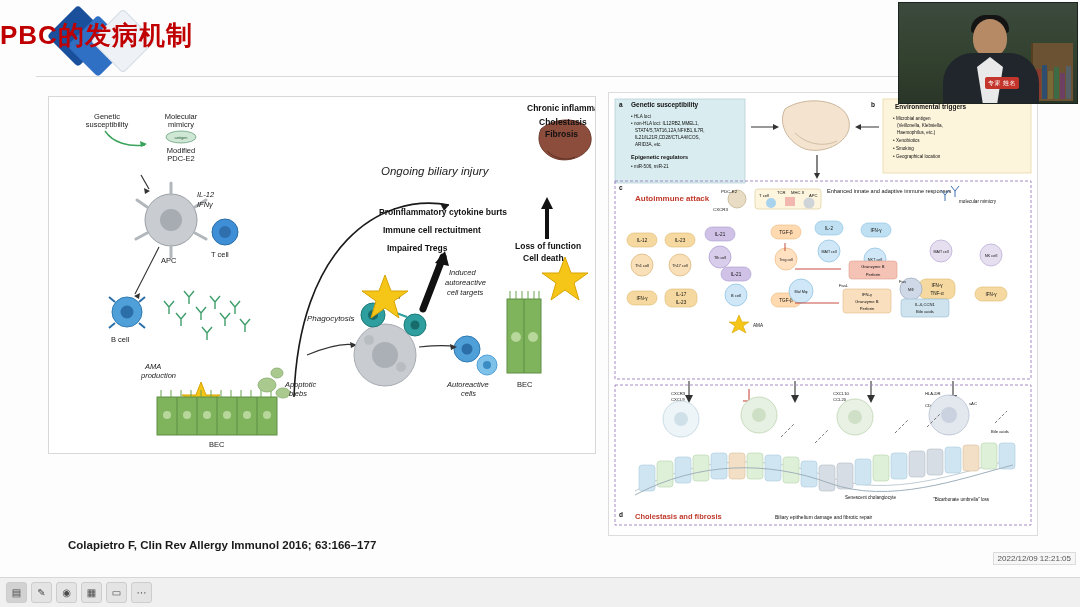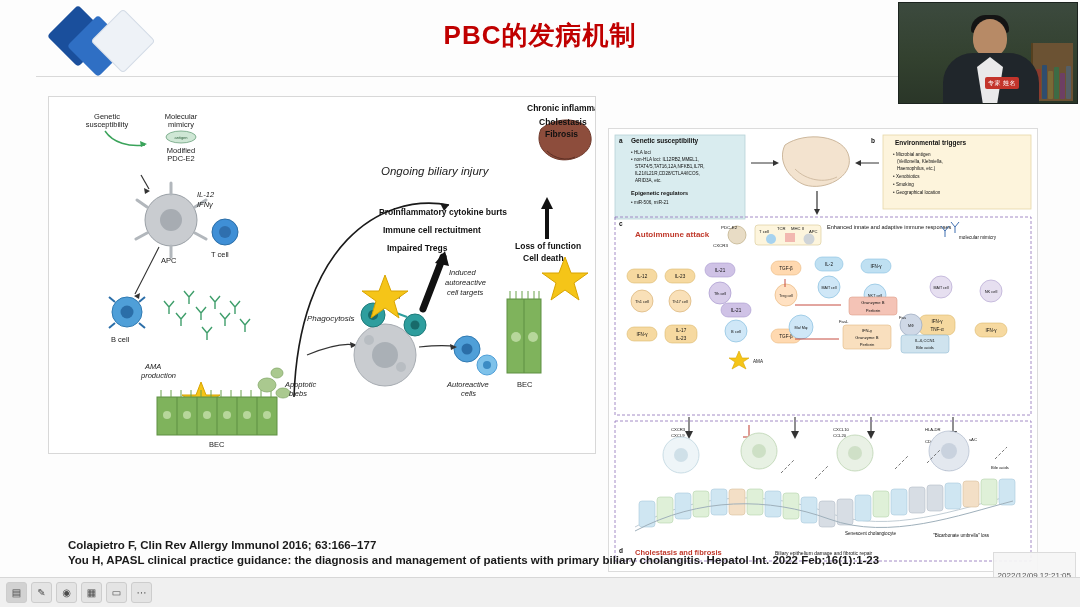--- a/index.html
+++ b/index.html
@@ -39,21 +39,20 @@
     border-radius: 4px;
   }
   .logo-sq.blue-dark { background: #1a4f9c; left: 6px; top: 6px; transform: rotate(45deg); }
   .logo-sq.blue-mid  { background: #2f6fc4; left: 26px; top: 16px; transform: rotate(45deg); }
   .logo-sq.white     { background: #eef2f7; border: 1px solid #d3dbe6; left: 50px; top: 10px; transform: rotate(45deg); }
 
   #slide-title {
     position: absolute;
     left: 0; top: 18px;
     width: 1080px;
-    text-align: center;
     color: #c00000;
     font-size: 26px;
     font-weight: bold;
     letter-spacing: 1px;
   }
   #title-rule {
     position: absolute;
     left: 36px; top: 76px;
     width: 960px; height: 1px;
     background: #d9d9d9;
@@ -68,21 +67,20 @@
     border: 1px solid #d8d8d8;
     overflow: hidden;
   }
   #fig-right {
     position: absolute;
     left: 608px; top: 92px;
     width: 428px; height: 442px;
     background: #ffffff;
     border: 1px solid #dcdcdc;
     overflow: hidden;
-    margin-top: 36px;
   }
   .fig-svg { display: block; }
 
   
   #citation {
     position: absolute;
     left: 68px; top: 538px;
     width: 880px;
     color: #1a1a1a;
     font-size: 11.5px;
@@ -150,21 +148,21 @@
     border: 1px solid #cdcdcd;
     display: flex; align-items: center; justify-content: center;
     color: #4b4b4b;
     font-size: 10px;
   }
   .tool.active { background: #d2d2d2; }
   #ts-box {
     position:absolute; right: 4px; top: 552px;
     background: rgba(245,245,245,0.92);
     border: 1px solid #dcdcdc;
-    color:#555; font-size:8px; padding:18px 4px;
+    color:#555; font-size:8px; padding:1px 4px;
   }
   text { font-family: "Liberation Sans", sans-serif; }
 </style>
 </head>
 <body>
 
 <div id="app">
 
   <div id="slide">
 
@@ -539,21 +537,20 @@
           <path d="M206 350 l 14 -14"></path>
           <path d="M286 340 l 14 -14"></path>
           <path d="M318 334 l 14 -14"></path>
           <path d="M386 330 l 12 -12"></path>
         </g>
       </svg>
     </div>
 
     <div id="citation">
       <div>Colapietro F,  Clin Rev Allergy Immunol 2016;  63:166–177</div>
-      <div>You H, APASL clinical practice guidance: the diagnosis and management of patients with primary biliary cholangitis. Hepatol Int. 2022 Feb;16(1):1-23</div>
     </div>
 
     <div id="webcam">
       <div class="cam-wall"></div>
       <div class="cam-shelf">
         <span class="cam-book" style="left:3px;height:30px;background:#8c3b2e;"></span>
         <span class="cam-book" style="left:9px;height:34px;background:#2f4d6e;"></span>
         <span class="cam-book" style="left:15px;height:28px;background:#7a6a36;"></span>
         <span class="cam-book" style="left:21px;height:32px;background:#3d6b45;"></span>
         <span class="cam-book" style="left:27px;height:26px;background:#6d3f63;"></span>

